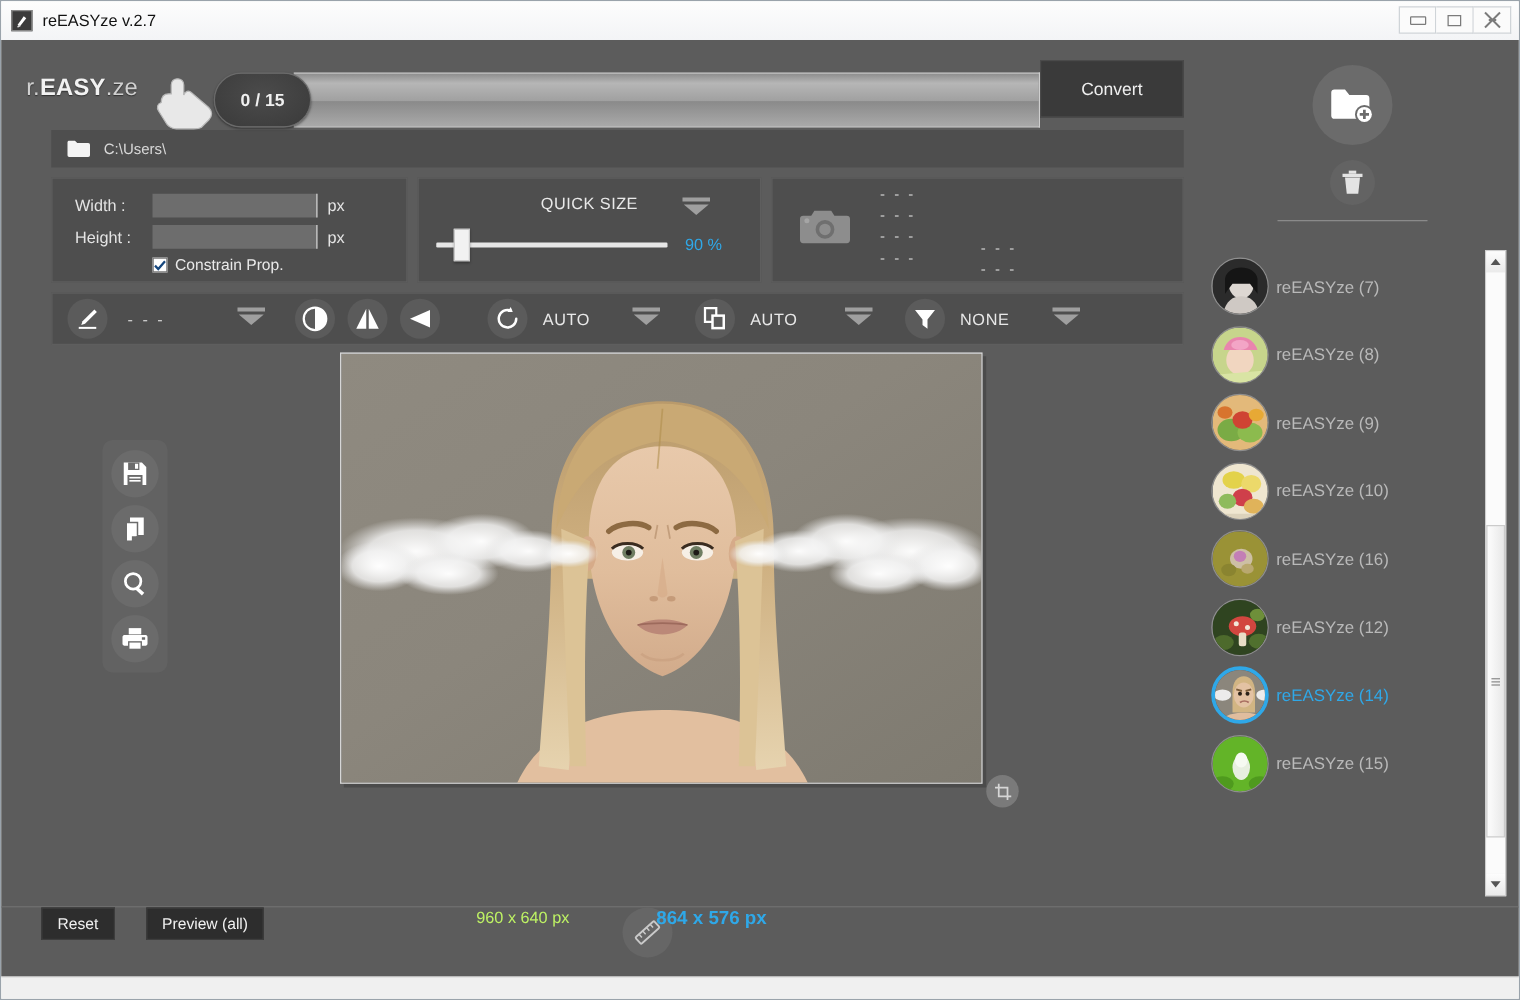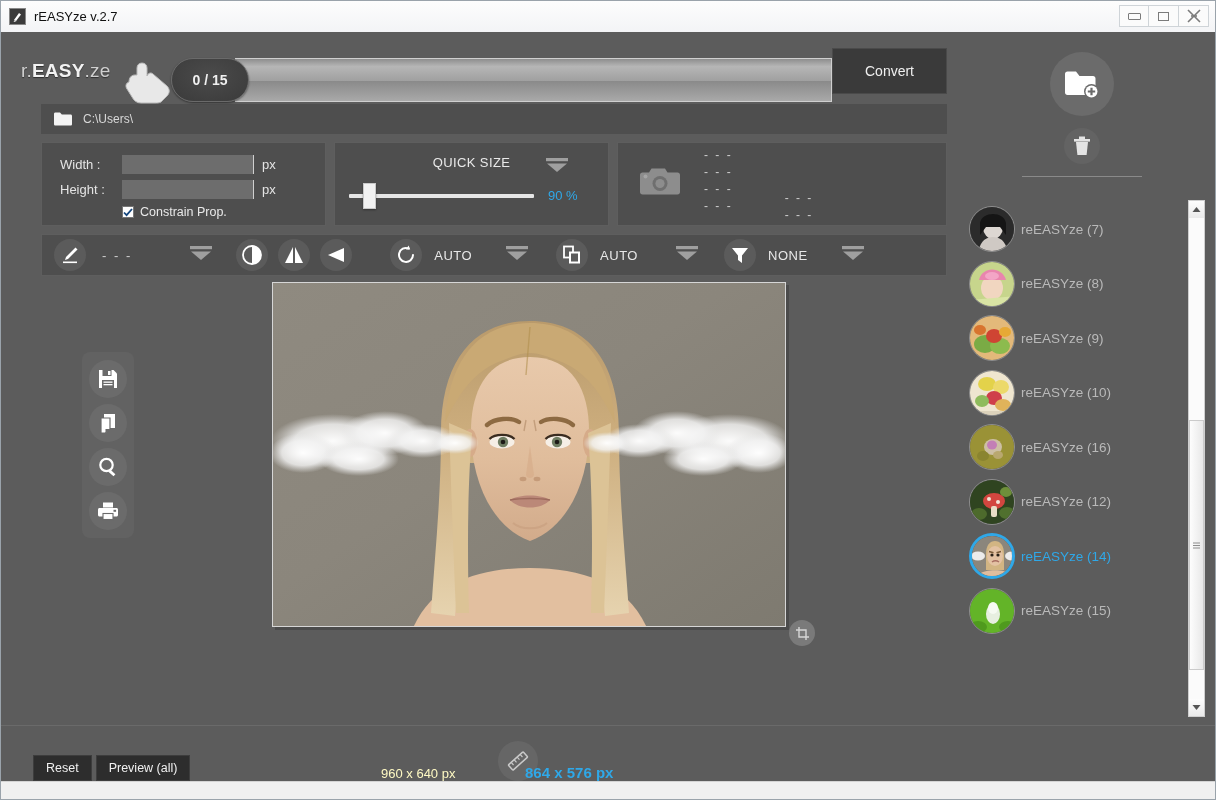--- a/index.html
+++ b/index.html
@@ -348,35 +348,35 @@
     display: flex; align-items: center;
     padding-left: 10px;
     font-size: 13px; color: #222;
   }
 
   
   .bottombar {
     height: 56px; flex: 0 0 56px;
     background: #5c5c5c;
     border-top: 1px solid #6a6a6a;
-    display: flex; align-items: flex-end;
+    display: flex; align-items: flex-start;
     padding-left: 32px;
-    gap: 4px;
+    gap: 25px;
     position: relative;
   }
   .btn-dark {
     height: 26px; background: #2d2d2d;
     border: 1px solid #3d3d3d;
     color: #f0f0f0; font-size: 12.5px;
     display: flex; align-items: center; justify-content: center;
     padding: 0 12px;
   }
   .orig-size {
     position: absolute; left: 380px;
-    font-size: 13px; color: #fef9c3;
+    font-size: 13px; color: #bef264;
   }
   .ruler-badge {
     position: absolute; left: 497px;
     width: 40px; height: 40px; border-radius: 50%;
     background: #666;
     display: flex; align-items: center; justify-content: center;
   }
   .new-size {
     position: absolute; left: 524px;
     font-size: 15px; font-weight: bold; color: #2fa8e8;
@@ -392,21 +392,21 @@
 
 <div class="window">
 
   <div class="titlebar">
     <div class="titlebar-icon">
       <svg width="12" height="12" viewBox="0 0 12 12">
         <path d="M2 9 L7 2 L9 3.5 L4 10 Z" fill="#ffffff"></path>
         <path d="M1.5 10.5 L3.5 8.5 L4.5 10 L2.5 11 Z" fill="#dddddd"></path>
       </svg>
     </div>
-    <div class="titlebar-text">rEASYze v.2.7</div>
+    <div class="titlebar-text">reEASYze v.2.7</div>
     <div class="winbtns">
       <div class="winbtn">
         <span class="gl-min"></span>
       </div>
       <div class="winbtn">
         <span class="gl-max"></span>
       </div>
       <div class="winbtn">
         <svg width="16" height="14" viewBox="0 0 16 14">
           <path d="M2 1 L14 13 M14 1 L2 13" stroke="#7b7b7b" stroke-width="1.6" fill="none"></path>

